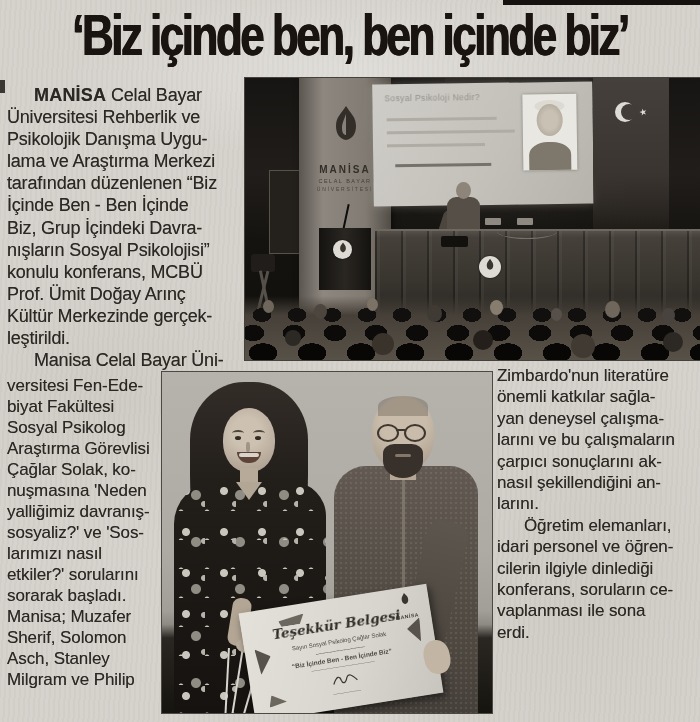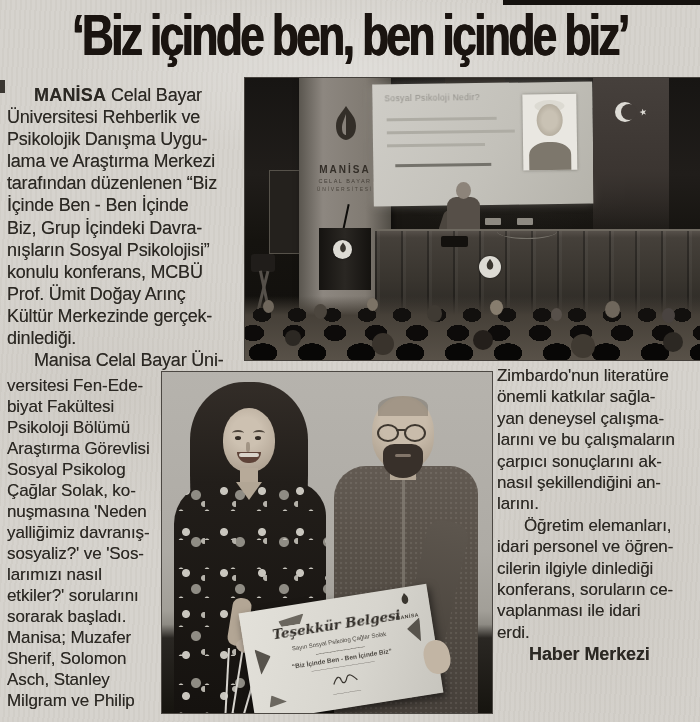--- a/index.html
+++ b/index.html
@@ -170,32 +170,31 @@
         <div class="tl">Üniversitesi Rehberlik ve</div>
         <div class="tl">Psikolojik Danışma Uygu-</div>
         <div class="tl">lama ve Araştırma Merkezi</div>
         <div class="tl">tarafından düzenlenen “Biz</div>
         <div class="tl">İçinde Ben - Ben İçinde</div>
         <div class="tl">Biz, Grup İçindeki Davra-</div>
         <div class="tl">nışların Sosyal Psikolojisi”</div>
         <div class="tl">konulu konferans, MCBÜ</div>
         <div class="tl">Prof. Ümit Doğay Arınç</div>
         <div class="tl">Kültür Merkezinde gerçek-</div>
-        <div class="tl">dinlediği.</div>
+        <div class="tl">leştirildi.</div>
       </div>
     <div class="tl indent">Manisa Celal Bayar Üni-</div>
   </div>
 
   <div class="abs col" id="colB">
     <div>
         <div class="tl">versitesi Fen-Ede-</div>
         <div class="tl">biyat Fakültesi</div>
-        <div class="tl">Psikoloji Bölümü</div>
+        <div class="tl">Sosyal Psikolog</div>
         <div class="tl">Araştırma Görevlisi</div>
-        <div class="tl">Sosyal Psikolog</div>
         <div class="tl">Çağlar Solak, ko-</div>
         <div class="tl">nuşmasına 'Neden</div>
         <div class="tl">yalliğimiz davranış-</div>
         <div class="tl">sosyaliz?' ve 'Sos-</div>
         <div class="tl">larımızı nasıl</div>
         <div class="tl">etkiler?' sorularını</div>
         <div class="tl">sorarak başladı.</div>
         <div class="tl">Manisa; Muzafer</div>
         <div class="tl">Sherif, Solomon</div>
         <div class="tl">Asch, Stanley</div>
@@ -211,24 +210,23 @@
         <div class="tl">larını ve bu çalışmaların</div>
         <div class="tl">çarpıcı sonuçlarını ak-</div>
         <div class="tl">nasıl şekillendiğini an-</div>
         <div class="tl">larını.</div>
       </div>
     <div class="tl indent">Öğretim elemanları,</div>
     <div>
         <div class="tl">idari personel ve öğren-</div>
         <div class="tl">cilerin ilgiyle dinlediği</div>
         <div class="tl">konferans, soruların ce-</div>
-        <div class="tl">vaplanması ile idari</div>
+        <div class="tl">vaplanması ile sona</div>
         <div class="tl">erdi.</div>
       </div>
-    <div id="byline">Haber Merkezi</div>
   </div>
 
   <div class="abs" id="phA">
     <div class="abs wallglow"></div>
     <div class="abs door"></div>
 
     <div class="abs banner">
       <svg width="26" height="52" viewBox="0 0 26 52">
           <path d="M13 2 C18 10 23 13 23 22 C23 30 19 35 13 36 C7 35 3 30 3 22 C3 13 8 10 13 2 Z M13 10 C11 16 9 19 9 24 C9 29 11 31 13 31 Z" fill="#332e28"></path>
         </svg>

